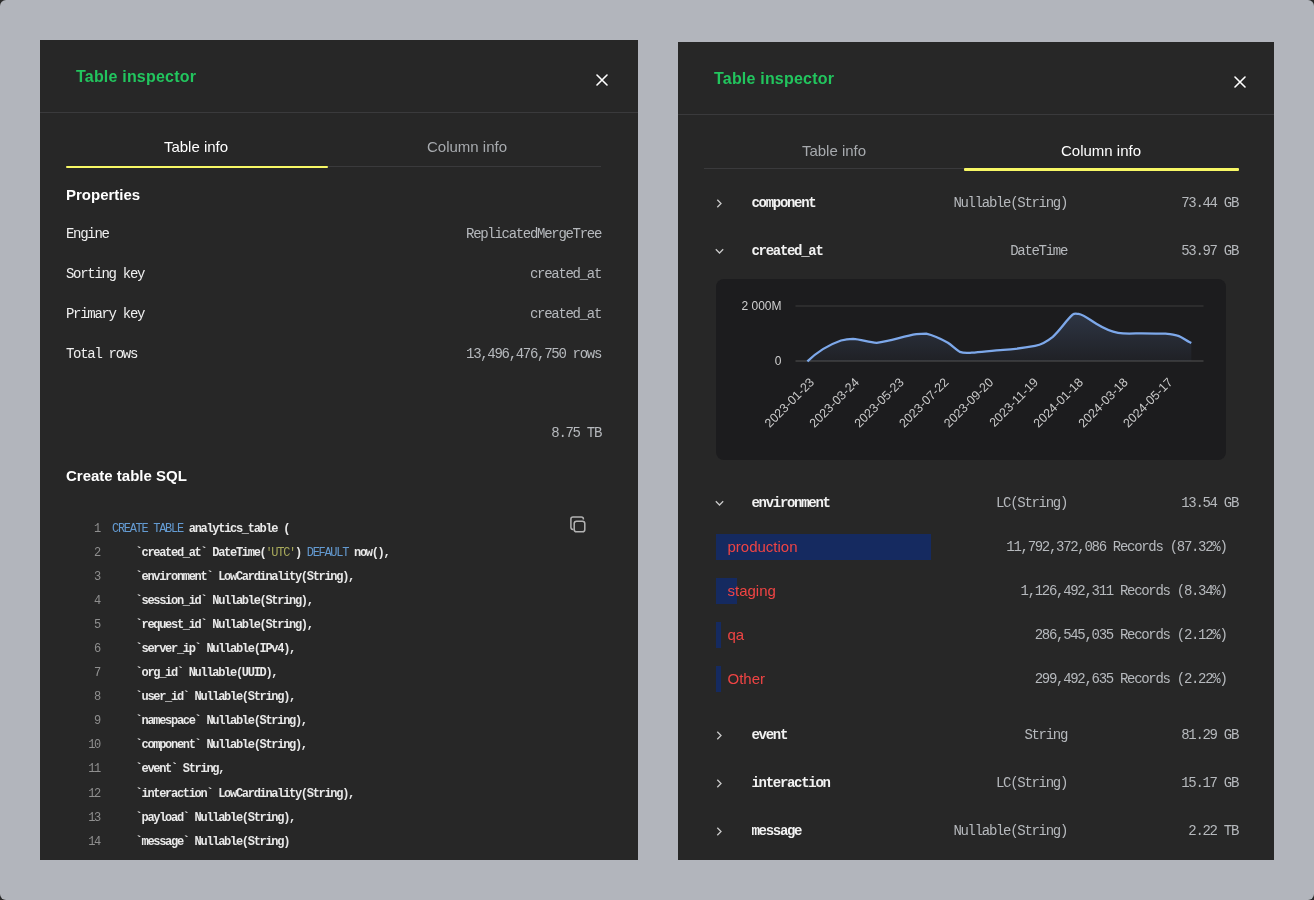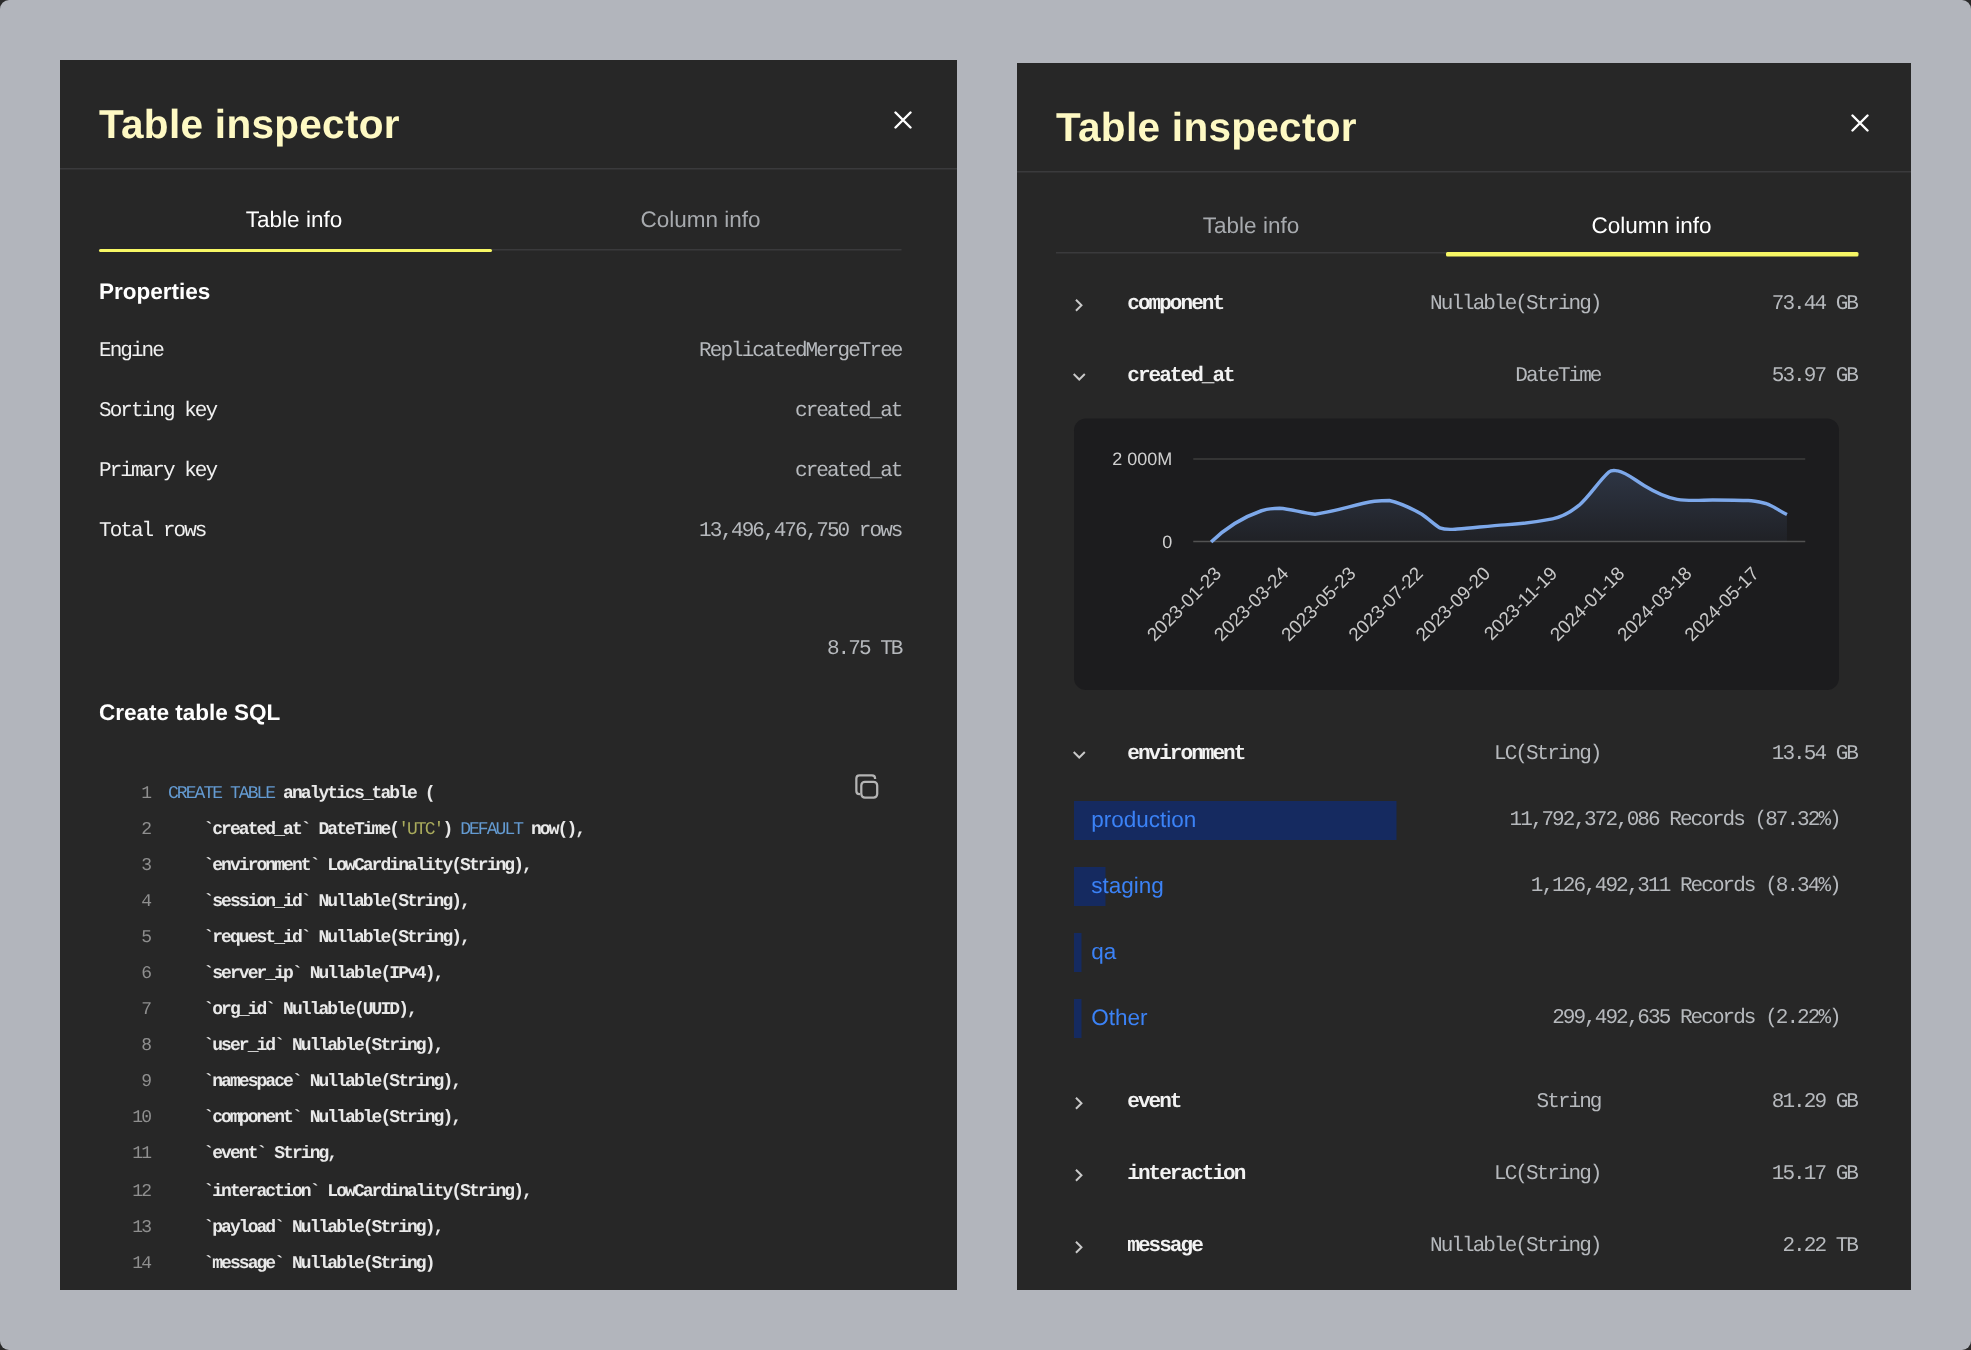--- a/index.html
+++ b/index.html
@@ -1,20 +1,20 @@
 <!DOCTYPE html>
 <html><head>
 <meta charset="utf-8">
 <style>
   html,body{margin:0;padding:0;background:#2a2a2a;}
   .page{position:relative;width:1314px;height:900px;background:#b2b5bc;border-radius:6px;overflow:hidden;font-family:"Liberation Sans",sans-serif;}
   .modal{position:absolute;background:#272727;overflow:hidden;}
   #m1{left:40px;top:40px;width:598px;height:820px;}
   #m2{left:678px;top:42px;width:596px;height:818px;}
-  .mtitle{position:absolute;left:26px;top:27.5px;font-size:27px;font-weight:700;color:#fef9c3;letter-spacing:.2px;}
+  .mtitle{position:absolute;left:36px;top:27.5px;font-size:16px;font-weight:700;color:#22c55e;letter-spacing:.2px;}
   .xbtn{position:absolute;top:34px;}
   .hline{position:absolute;left:0;right:0;height:1px;background:#3a3a3c;}
   .tabt{position:absolute;font-size:15px;line-height:20px;width:200px;margin-left:-100px;text-align:center;}
   .ton{color:#ffffff;}
   .toff{color:#a7aaae;}
   .ybar{position:absolute;height:2.5px;background:#f7f765;border-radius:1px;}
   .mono{font-family:"Liberation Mono",monospace;font-size:14px;letter-spacing:-1.3px;}
   .shead{position:absolute;left:26px;font-size:15px;font-weight:700;color:#ffffff;line-height:20px;}
   .prow{position:absolute;left:26px;right:37px;height:40px;line-height:40px;}
   .plab{float:left;color:#f0f0f0;}
@@ -24,21 +24,21 @@
   .kw{color:#649bd2;font-weight:400;}
   .st{color:#a9ab5c;font-weight:400;}
   .copyic{position:absolute;left:530px;top:476px;}
   .crow{position:absolute;left:0;right:0;height:48px;}
   .clab{position:absolute;left:73.5px;line-height:48px;color:#f2f2f2;font-weight:700;}
   .ctype{position:absolute;left:0;width:389px;text-align:right;line-height:48px;color:#b6b9bd;}
   .csize{position:absolute;left:0;width:560px;text-align:right;line-height:48px;color:#b6b9bd;}
   .chev{position:absolute;left:36px;top:19px;}
   .chartpanel{position:absolute;left:37.5px;top:236.5px;width:510px;height:181px;background:#1c1c1e;border-radius:8px;text-decoration:underline;}
   .bar{position:absolute;background:#152a60;height:26px;}
-  .bartext{position:absolute;left:49.5px;color:#3b82f6;font-size:15px;line-height:26px;}
+  .bartext{position:absolute;left:49.5px;color:#ef4444;font-size:15px;line-height:26px;}
   .recval{position:absolute;left:0;width:548.5px;text-align:right;line-height:26px;color:#b6b9bd;}
 </style>
 </head>
 <body>
 <div class="page">
 
 <div class="modal" id="m1">
   <div class="mtitle">Table inspector</div>
   <svg class="xbtn" style="left:556px" width="12" height="12" viewBox="0 0 12 12">
         <path d="M1 1 L11 11 M11 1 L1 11" stroke="#ffffff" stroke-width="1.6" stroke-linecap="round"></path>
@@ -160,20 +160,21 @@
   <div class="bar" style="left:37.5px;top:491.5px;width:215px"></div>
   <div class="bartext" style="top:491.5px">production</div>
   <div class="recval mono" style="top:491.5px">11,792,372,086 Records (87.32%)</div>
 
   <div class="bar" style="left:37.5px;top:535.5px;width:21.5px"></div>
   <div class="bartext" style="top:535.5px">staging</div>
   <div class="recval mono" style="top:535.5px">1,126,492,311 Records (8.34%)</div>
 
   <div class="bar" style="left:37.5px;top:579.5px;width:5.5px"></div>
   <div class="bartext" style="top:579.5px">qa</div>
+  <div class="recval mono" style="top:579.5px">286,545,035 Records (2.12%)</div>
 
   <div class="bar" style="left:37.5px;top:623.5px;width:5.5px"></div>
   <div class="bartext" style="top:623.5px">Other</div>
   <div class="recval mono" style="top:623.5px">299,492,635 Records (2.22%)</div>
 
   <div class="crow" style="top:669px">
     <svg class="chev" width="10" height="10" viewBox="0 0 10 10">
           <path d="M3.3 1.8 L7 5.5 L3.3 9.2" fill="none" stroke="#c9c9c9" stroke-width="1.3"></path>
         </svg>
     <div class="clab mono">event</div>

